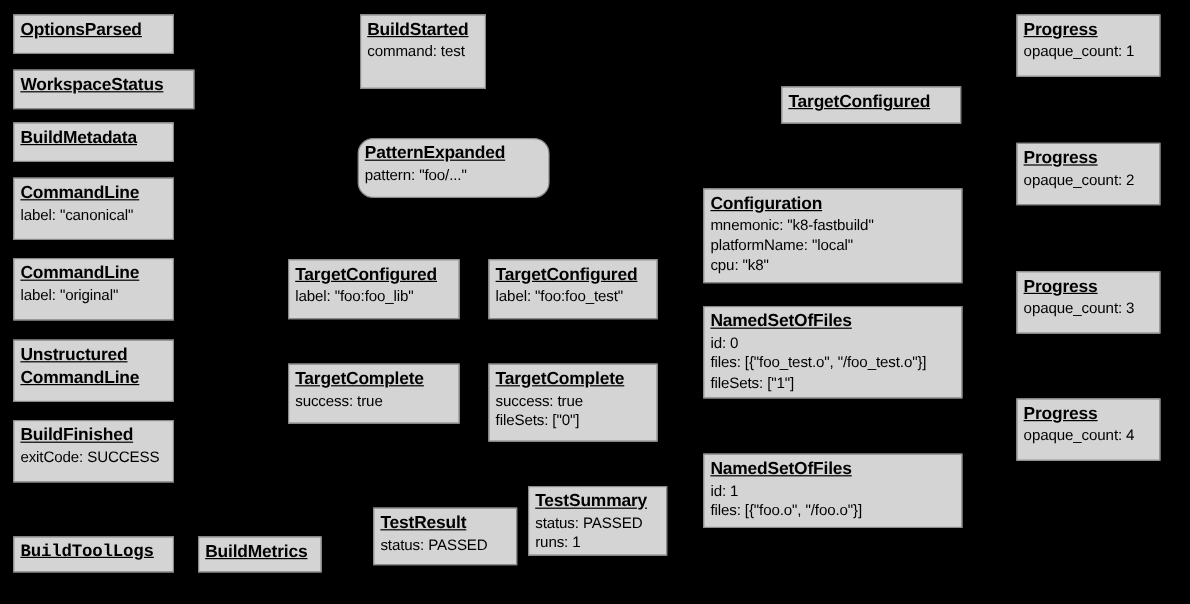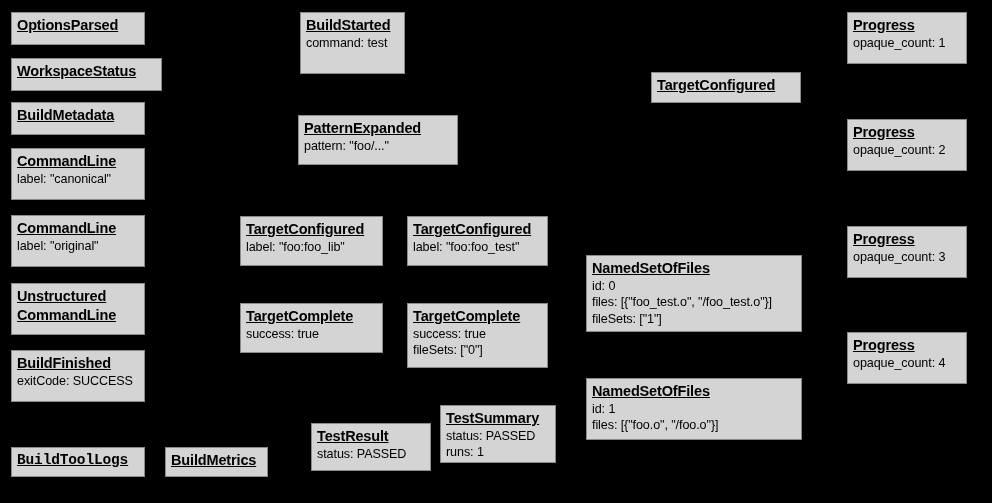--- a/index.html
+++ b/index.html
@@ -73,21 +73,21 @@
     <div class="node" style="left: 11px; top: 447px; width: 134px; height: 30px; background: rgb(212, 212, 212); border-color: rgb(138, 138, 138); color: rgb(0, 0, 0); font-family: Liberation Mono, monospace;">
       <span class="node-title">BuildToolLogs</span>
     </div>
     <div class="node" style="left: 165px; top: 447px; width: 103px; height: 30px; background: rgb(212, 212, 212); border-color: rgb(138, 138, 138); color: rgb(0, 0, 0);">
       <span class="node-title">BuildMetrics</span>
     </div>
     <div class="node" style="left: 300px; top: 12px; width: 105px; height: 62px; background: rgb(212, 212, 212); border-color: rgb(138, 138, 138); color: rgb(0, 0, 0);">
       <span class="node-title">BuildStarted</span>
       <span class="node-field">command: test</span>
     </div>
-    <div class="node" style="left: 298px; top: 115px; width: 160px; height: 50px; background: rgb(212, 212, 212); border-color: rgb(138, 138, 138); color: rgb(0, 0, 0);">
+    <div class="node" style="left: 298px; top: 115px; width: 160px; height: 50px; background: rgb(212, 212, 212); border-color: rgb(138, 138, 138); color: rgb(0, 0, 0); border-radius: 13px;">
       <span class="node-title">PatternExpanded</span>
       <span class="node-field">pattern: "foo/..."</span>
     </div>
     <div class="node" style="left: 240px; top: 216px; width: 143px; height: 50px; background: rgb(212, 212, 212); border-color: rgb(138, 138, 138); color: rgb(0, 0, 0);">
       <span class="node-title">TargetConfigured</span>
       <span class="node-field">label: "foo:foo_lib"</span>
     </div>
     <div class="node" style="left: 407px; top: 216px; width: 141px; height: 50px; background: rgb(212, 212, 212); border-color: rgb(138, 138, 138); color: rgb(0, 0, 0);">
       <span class="node-title">TargetConfigured</span>
       <span class="node-field">label: "foo:foo_test"</span>
@@ -106,20 +106,26 @@
       <span class="node-field">status: PASSED</span>
     </div>
     <div class="node" style="left: 440px; top: 405px; width: 116px; height: 58px; background: rgb(212, 212, 212); border-color: rgb(138, 138, 138); color: rgb(0, 0, 0);">
       <span class="node-title">TestSummary</span>
       <span class="node-field">status: PASSED</span>
       <span class="node-field">runs: 1</span>
     </div>
     <div class="node" style="left: 651px; top: 72px; width: 150px; height: 31px; background: rgb(212, 212, 212); border-color: rgb(138, 138, 138); color: rgb(0, 0, 0);">
       <span class="node-title">TargetConfigured</span>
     </div>
+    <div class="node" style="left: 586px; top: 157px; width: 216px; height: 79px; background: rgb(212, 212, 212); border-color: rgb(138, 138, 138); color: rgb(0, 0, 0);">
+      <span class="node-title">Configuration</span>
+      <span class="node-field">mnemonic: "k8-fastbuild"</span>
+      <span class="node-field">platformName: "local"</span>
+      <span class="node-field">cpu: "k8"</span>
+    </div>
     <div class="node" style="left: 586px; top: 255px; width: 216px; height: 77px; background: rgb(212, 212, 212); border-color: rgb(138, 138, 138); color: rgb(0, 0, 0);">
       <span class="node-title">NamedSetOfFiles</span>
       <span class="node-field">id: 0</span>
       <span class="node-field">files: [{"foo_test.o", "/foo_test.o"}]</span>
       <span class="node-field">fileSets: ["1"]</span>
     </div>
     <div class="node" style="left: 586px; top: 378px; width: 216px; height: 62px; background: rgb(212, 212, 212); border-color: rgb(138, 138, 138); color: rgb(0, 0, 0);">
       <span class="node-title">NamedSetOfFiles</span>
       <span class="node-field">id: 1</span>
       <span class="node-field">files: [{"foo.o", "/foo.o"}]</span>

